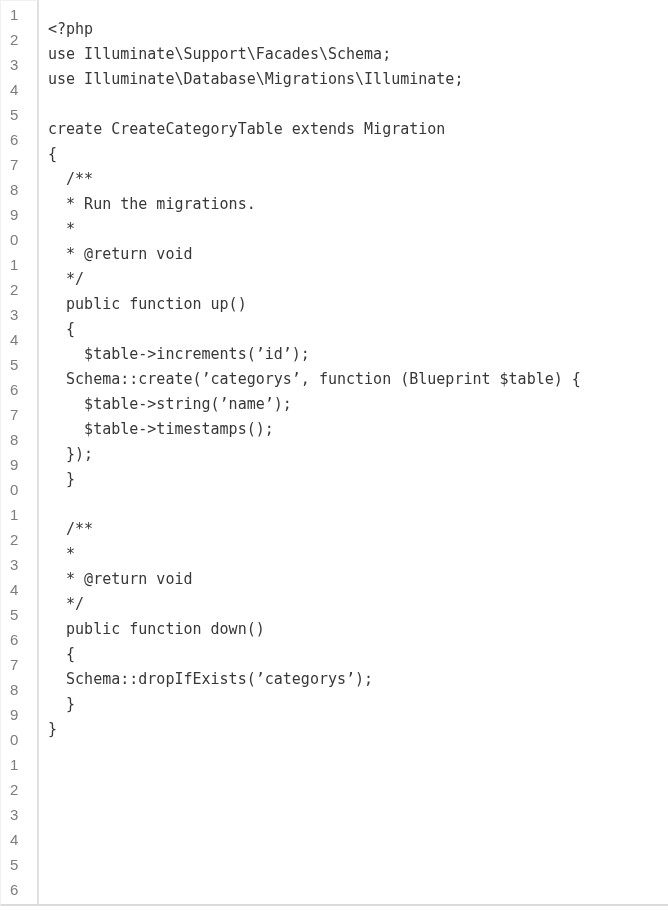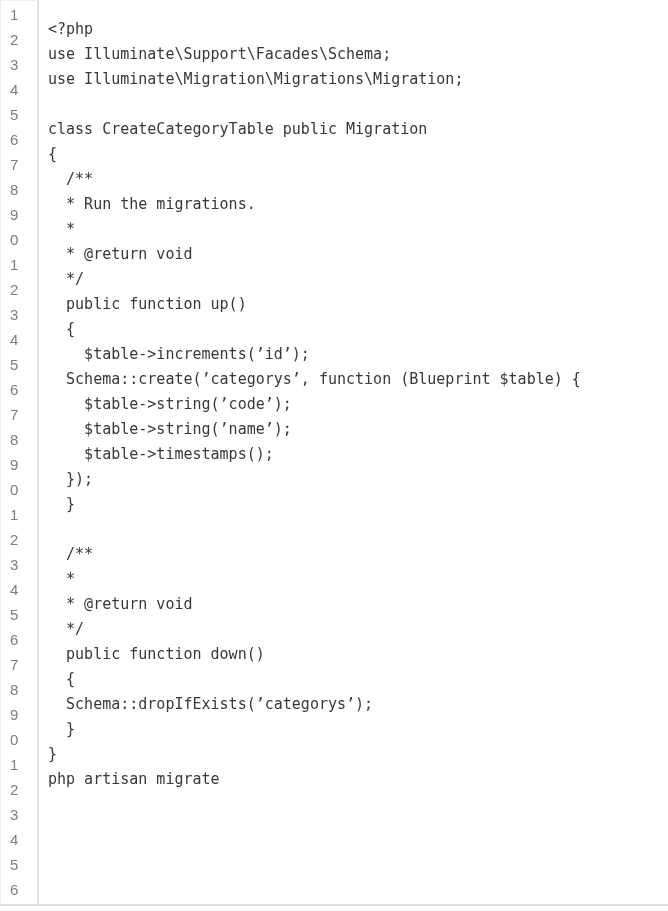--- a/index.html
+++ b/index.html
@@ -95,44 +95,42 @@
       <div class="line-number">1</div>
       <div class="line-number">2</div>
       <div class="line-number">3</div>
       <div class="line-number">4</div>
       <div class="line-number">5</div>
       <div class="line-number">6</div>
     </div>
   <div class="code-area">
       <div class="code-line">&lt;?php</div>
       <div class="code-line">use Illuminate\Support\Facades\Schema;</div>
-      <div class="code-line">use Illuminate\Migration\Migrations\Migration;</div>
+      <div class="code-line">use Illuminate\Database\Migrations\Illuminate;</div>
       <div class="code-line"></div>
-      <div class="code-line">class CreateCategoryTable public Migration</div>
+      <div class="code-line">create CreateCategoryTable extends Migration</div>
       <div class="code-line">{</div>
       <div class="code-line">  /**</div>
       <div class="code-line">  * Run the migrations.</div>
       <div class="code-line">  *</div>
       <div class="code-line">  * @return void</div>
       <div class="code-line">  */</div>
       <div class="code-line">  public function up()</div>
       <div class="code-line">  {</div>
       <div class="code-line">    $table-&gt;increments(’id’);</div>
       <div class="code-line">  Schema::create(’categorys’, function (Blueprint $table) {</div>
-      <div class="code-line">    $table-&gt;string(’code’);</div>
       <div class="code-line">    $table-&gt;string(’name’);</div>
       <div class="code-line">    $table-&gt;timestamps();</div>
       <div class="code-line">  });</div>
       <div class="code-line">  }</div>
       <div class="code-line"></div>
       <div class="code-line">  /**</div>
       <div class="code-line">  *</div>
       <div class="code-line">  * @return void</div>
       <div class="code-line">  */</div>
       <div class="code-line">  public function down()</div>
       <div class="code-line">  {</div>
       <div class="code-line">  Schema::dropIfExists(’categorys’);</div>
       <div class="code-line">  }</div>
       <div class="code-line">}</div>
-      <div class="code-line">php artisan migrate</div>
       <div class="code-line"></div>
     </div>
 </div>
 
 </body></html>

